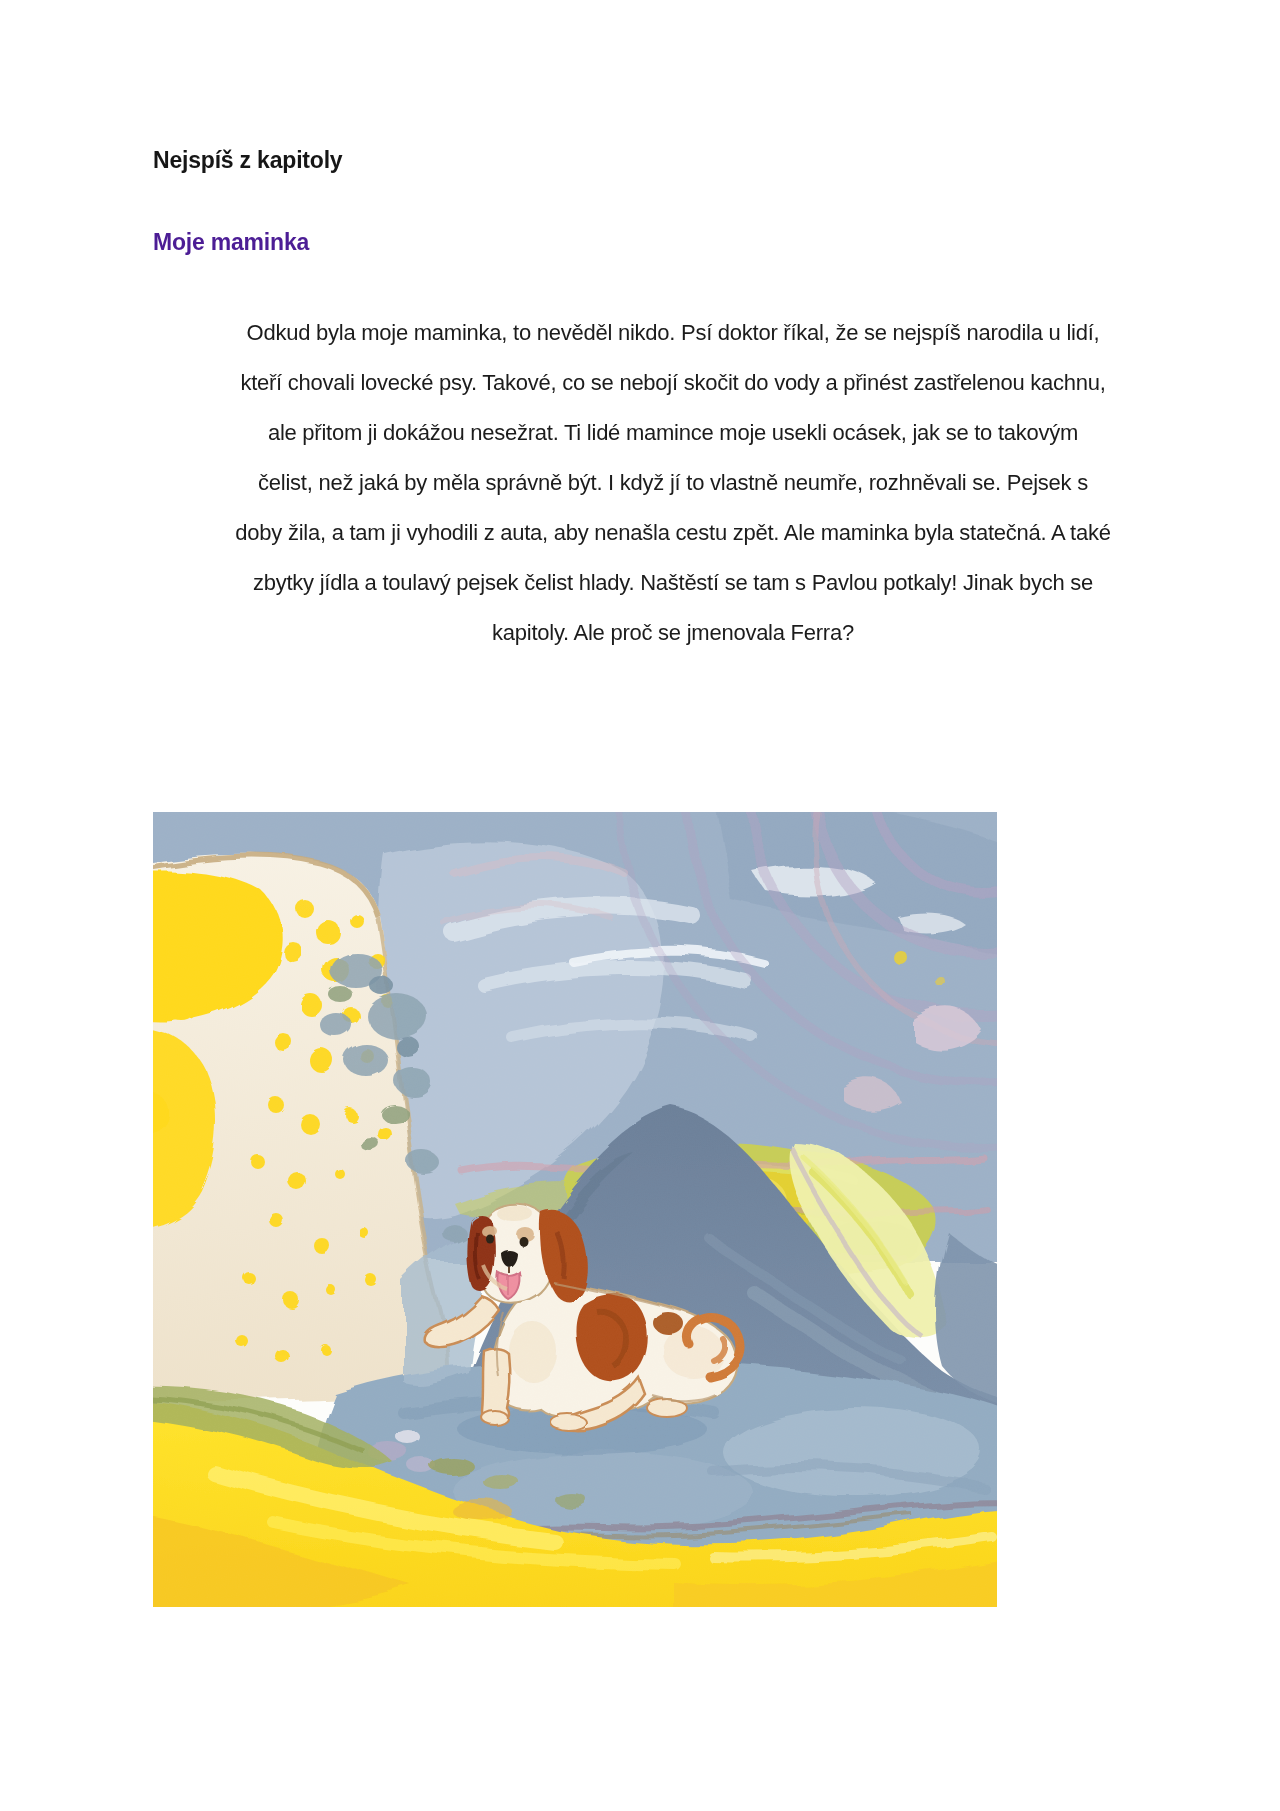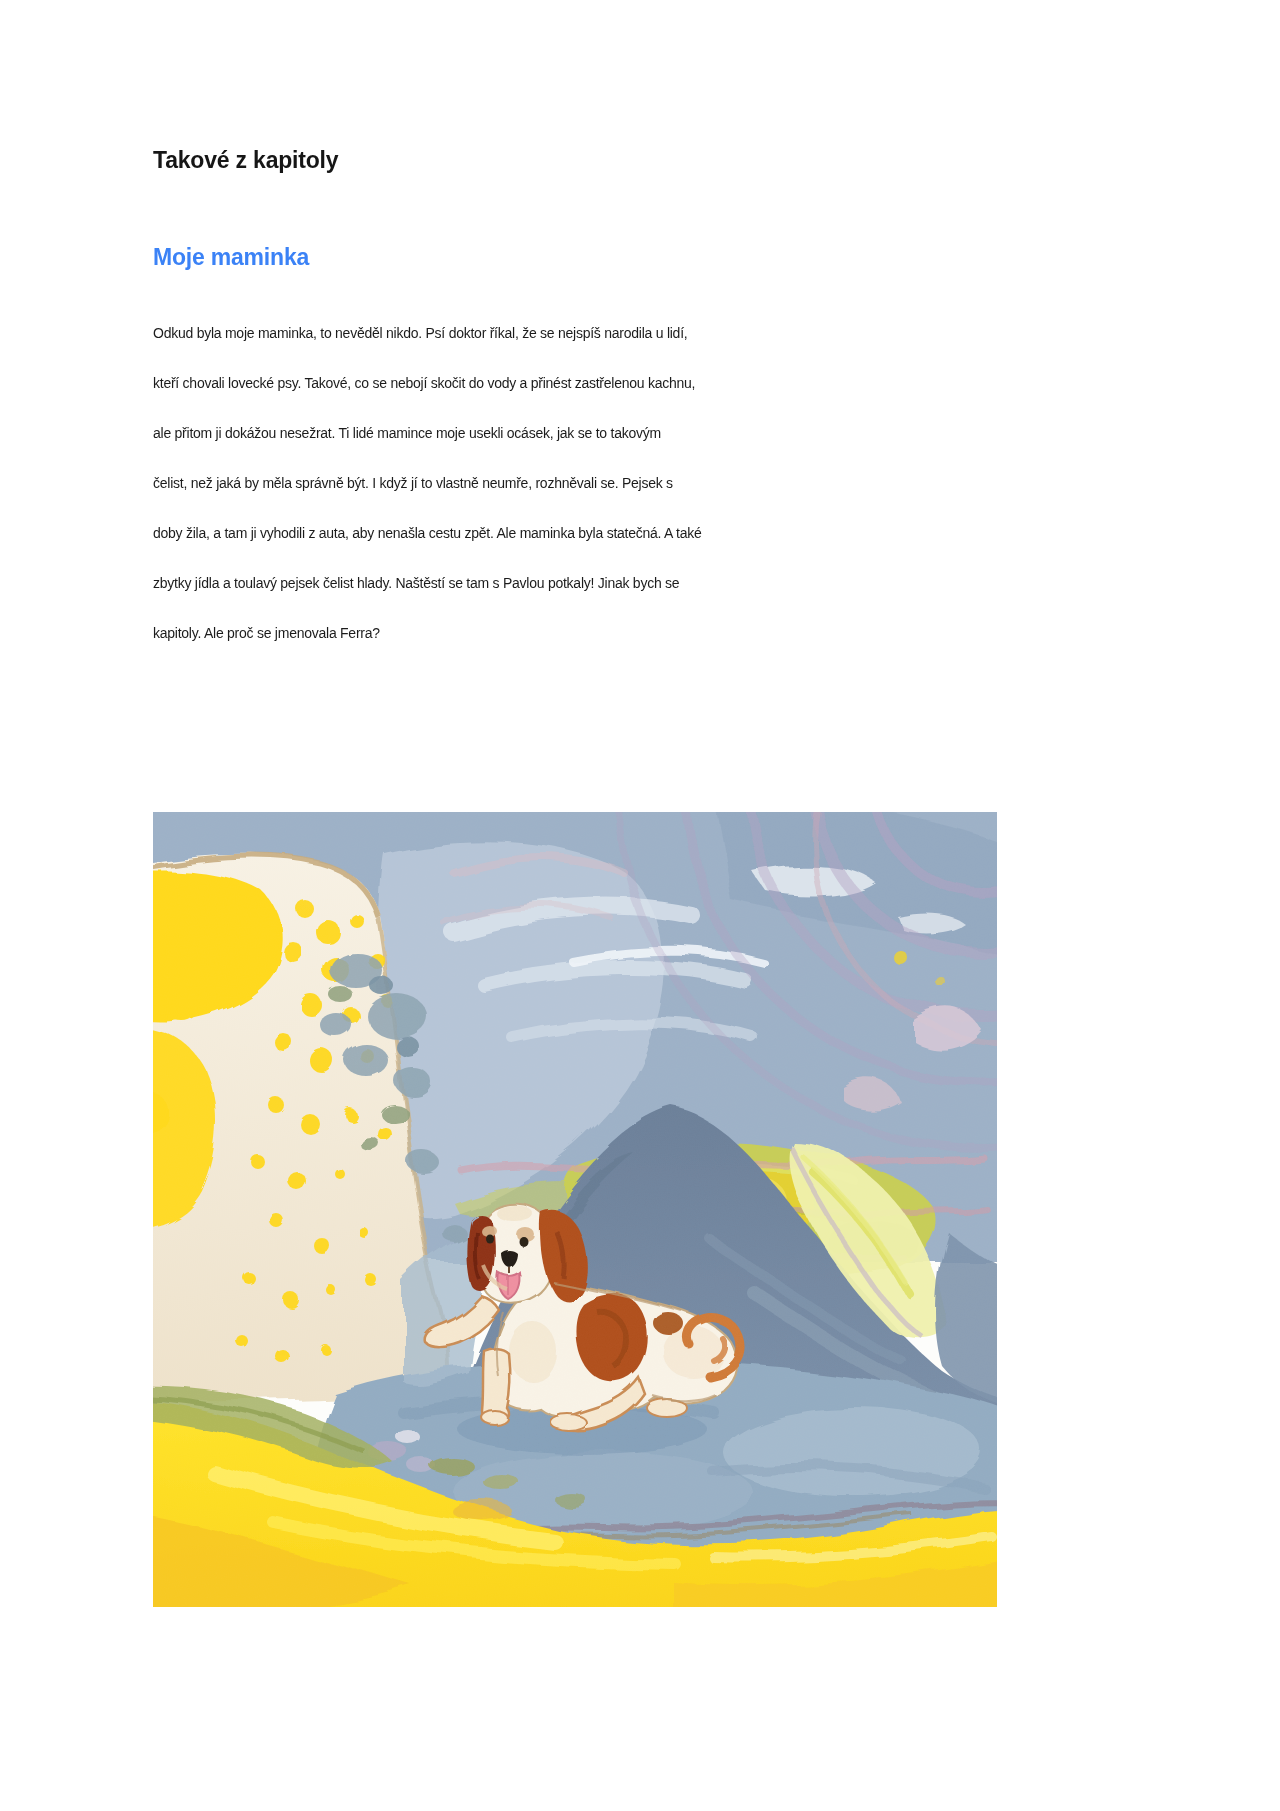--- a/index.html
+++ b/index.html
@@ -11,41 +11,41 @@
     position:relative;
     overflow:hidden;
   }
   .page{position:absolute;inset:0;background:#ffffff;}
   .h-small{
     position:absolute;left:153px;top:144px;
     font-size:23px;font-weight:700;line-height:32px;
     letter-spacing:-0.2px;white-space:nowrap;color:#161616;
   }
   .h-title{
-    position:absolute;left:153px;top:241px;
+    position:absolute;left:153px;top:226px;
     font-size:23px;font-weight:700;line-height:32px;
-    letter-spacing:-0.2px;white-space:nowrap;color:#3b82f6;
+    letter-spacing:-0.2px;white-space:nowrap;color:#4c1d95;
   }
   .para{
     position:absolute;left:153px;top:308px;width:1040px;
-    font-size:14px;line-height:50px;letter-spacing:-0.25px;color:#1c1c1c;
+    font-size:22px;line-height:50px;letter-spacing:-0.25px;color:#1c1c1c;text-align:center;
   }
   .para .line{white-space:nowrap;height:50px;}
   .painting{
     position:absolute;left:153px;top:812px;width:844px;height:795px;
     overflow:hidden;background:#fdfdfb;
   }
   .painting svg{display:block;}
 </style>
 </head>
 <body>
 
 <div class="page">
 
-  <div class="h-small">Takové z kapitoly</div>
+  <div class="h-small">Nejspíš z kapitoly</div>
   <div class="h-title">Moje maminka</div>
 
   <div class="para">
     <div class="line">Odkud byla moje maminka, to nevěděl nikdo. Psí doktor říkal, že se nejspíš narodila u lidí,</div>
     <div class="line">kteří chovali lovecké psy. Takové, co se nebojí skočit do vody a přinést zastřelenou kachnu,</div>
     <div class="line">ale přitom ji dokážou nesežrat. Ti lidé mamince moje usekli ocásek, jak se to takovým</div>
     <div class="line">čelist, než jaká by měla správně být. I když jí to vlastně neumře, rozhněvali se. Pejsek s</div>
     <div class="line">doby žila, a tam ji vyhodili z auta, aby nenašla cestu zpět. Ale maminka byla statečná. A také</div>
     <div class="line">zbytky jídla a toulavý pejsek čelist hlady. Naštěstí se tam s Pavlou potkaly! Jinak bych se</div>
     <div class="line">kapitoly. Ale proč se jmenovala Ferra?</div>

